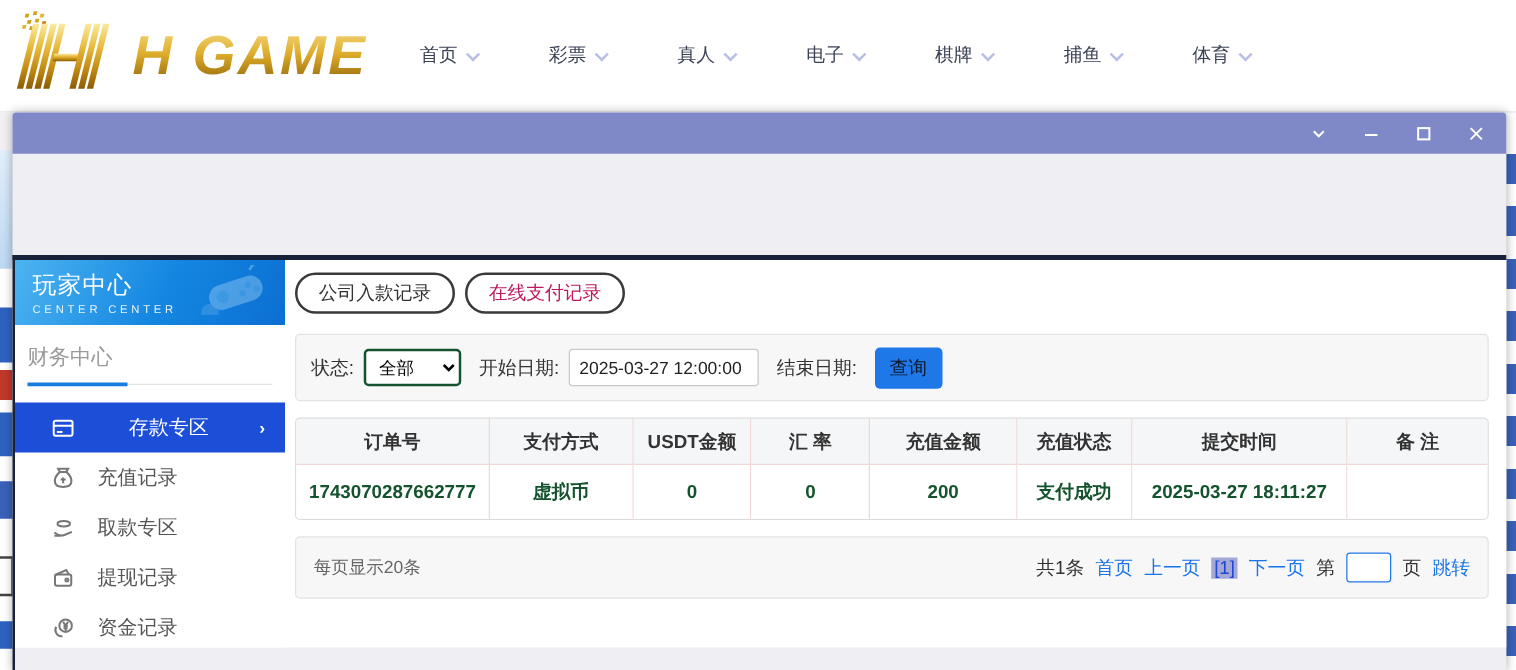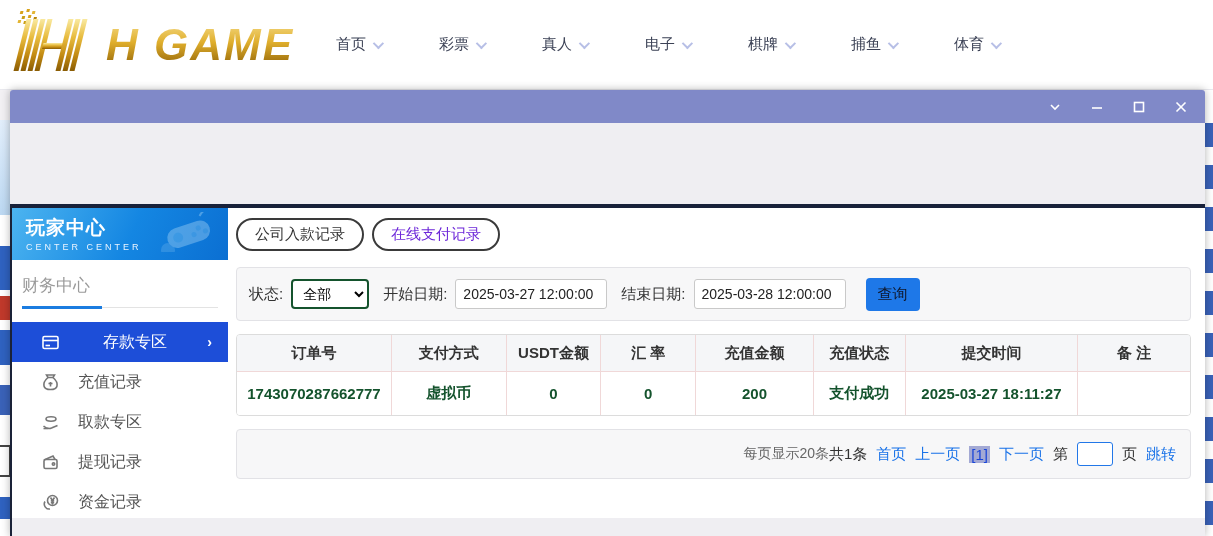--- a/index.html
+++ b/index.html
@@ -46,42 +46,42 @@
   .wctl svg { stroke:#fff; stroke-width:1.6; fill:none; }
   .divider { position:absolute; left:0; top:114px; width:100%; height:4px; background:#18213a; }
   .panel-edge { position:absolute; left:0; top:114px; bottom:0; width:2px; background:#1a2238; }
 
   .inner { position:absolute; left:2px; top:118px; width:1193px; height:310px; background:#fff; }
 
   
   .sidebar { position:absolute; left:0; top:0; width:216px; height:310px; background:#fff; }
   .side-head { position:relative; height:52px; overflow:hidden; padding:7px 0 0 14px;
                background:linear-gradient(115deg,#4cb4f0 0%,#1486e2 55%,#0b6fd2 100%); }
-  .side-head .t1 { color:#fff; font-size:19px; letter-spacing:1px;font-weight:bold; }
+  .side-head .t1 { color:#fff; font-size:19px; letter-spacing:1px; }
   .side-head .t2 { color:#eaf4ff; font-size:9px; letter-spacing:3px; margin-top:1px; }
   .gamepad { position:absolute; right:10px; top:4px; opacity:.35; }
   .section-label { margin:14px 0 0 10px; font-size:17px; color:#9a9a9a; }
   .section-rule { position:relative; margin:9px 10px 0 10px; height:3px; }
   .section-rule .grayline { position:absolute; left:0; right:0; top:1px; height:1px; background:#e3e3e3; }
   .section-rule .blueline { position:absolute; left:0; top:0; width:80px; height:3px; background:#1b7ce0; }
   .menu { margin-top:13px; }
   .menu-item { height:40px; display:flex; align-items:center; padding:0 16px 0 28px;
                color:#555; font-size:16px; cursor:pointer; }
   .menu-item .mi-icon { width:20px; height:20px; margin-right:18px; display:flex; align-items:center; justify-content:center; }
   .menu-item svg { stroke:#777; fill:none; stroke-width:1.6; }
   .menu-item.active { background:#1d4ed8; color:#fff;gap:25px; }
   .menu-item.active svg { stroke:#fff; }
   .mi-arrow { margin-left:auto; color:#fff; font-size:14px; font-weight:bold; }
 
   
   .content { position:absolute; left:216px; top:0; right:0; bottom:0; padding:10px 14px 0 8px; }
   .tabs { display:flex; gap:8px; }
   .pill { height:33px; padding:0 17px; display:flex; align-items:center; background:#fff;
           border:2px solid #3a3a3a; border-radius:17px; font-size:15px; color:#333; cursor:pointer; }
-  .pill.red { color:#6d28d9; }
+  .pill.red { color:#be185d; }
 
   .filterbar { margin-top:16px; height:54px; background:#f7f7f8; border:1px solid #e2e2e6; border-radius:4px;
                display:flex; align-items:center; padding:0 12px; font-size:15px; color:#333; }
   .filterbar label { margin-right:8px; white-space:nowrap; }
   .status-select { width:78px; height:30px; border:2px solid #14532d; border-radius:4px; background:#fff;
                    font-size:14px; padding-left:6px; margin-right:14px; font-family:inherit; }
   .date-input { width:152px; height:30px; border:1px solid #c9c9c9; border-radius:3px; font-size:14px;
                 padding:0 7px; color:#222; margin-right:14px; font-family:inherit; }
   .btn-query { width:54px; height:33px; background:#1e78e8; color:#0f172a; border:none; border-radius:4px;
                font-size:15px; cursor:pointer; margin-left:6px; font-family:inherit; }
@@ -89,21 +89,21 @@
   table.records { margin-top:13px; width:955px; border-collapse:separate; border-spacing:0;
                   border:1px solid #dcdcdc; border-radius:4px; overflow:hidden; }
   .records th { height:37px; background:#f5f6f8; font-size:15px; font-weight:bold; color:#333;
                 border-right:1px solid #f0d8d8; border-bottom:1px solid #f0d8d8; text-align:center; }
   .records th:last-child { border-right:none; }
   .records td { height:43px; background:#fff; font-size:15px; color:#14532d; text-align:center;
                 border-right:1px solid #f0d8d8;font-weight:bold; }
   .records td:last-child { border-right:none; }
 
   .pager { margin-top:13px; width:955px; height:50px; background:#f7f7f8; border:1px solid #e2e2e6;
-           border-radius:4px; display:flex; align-items:center; justify-content:flex-end;
+           border-radius:4px; display:flex; align-items:center; justify-content:space-between;
            padding:0 14px; font-size:14px; }
   .pager-left { color:#666; }
   .pager-right { display:flex; align-items:center; gap:9px; font-size:15px; color:#333; }
   .plink { color:#1a73e8; cursor:pointer; }
   .pcur { background:#a3a9d4; color:#1b46d8; padding:0 2px; }
   .jump-input { width:36px; height:24px; border:1px solid #2277e8; border-radius:3px; text-align:center;
                 font-size:14px; font-family:inherit; }
 </style>
 </head>
 <body>
@@ -283,21 +283,20 @@
       </div>
 
       <div class="filterbar">
         <label>状态:</label>
         <select class="status-select">
           <option>全部</option>
         </select>
         <label>开始日期:</label>
         <input class="date-input" type="text" value="2025-03-27 12:00:00" style="">
         <label>结束日期:</label>
-        <input class="date-input" type="text" value="2025-03-28 12:00:00" style="">
         <button class="btn-query">查询</button>
       </div>
 
       <table class="records">
         <colgroup>
           <col style="width:155px">
             <col style="width:115px">
             <col style="width:95px">
             <col style="width:95px">
           <col style="width:118px">

